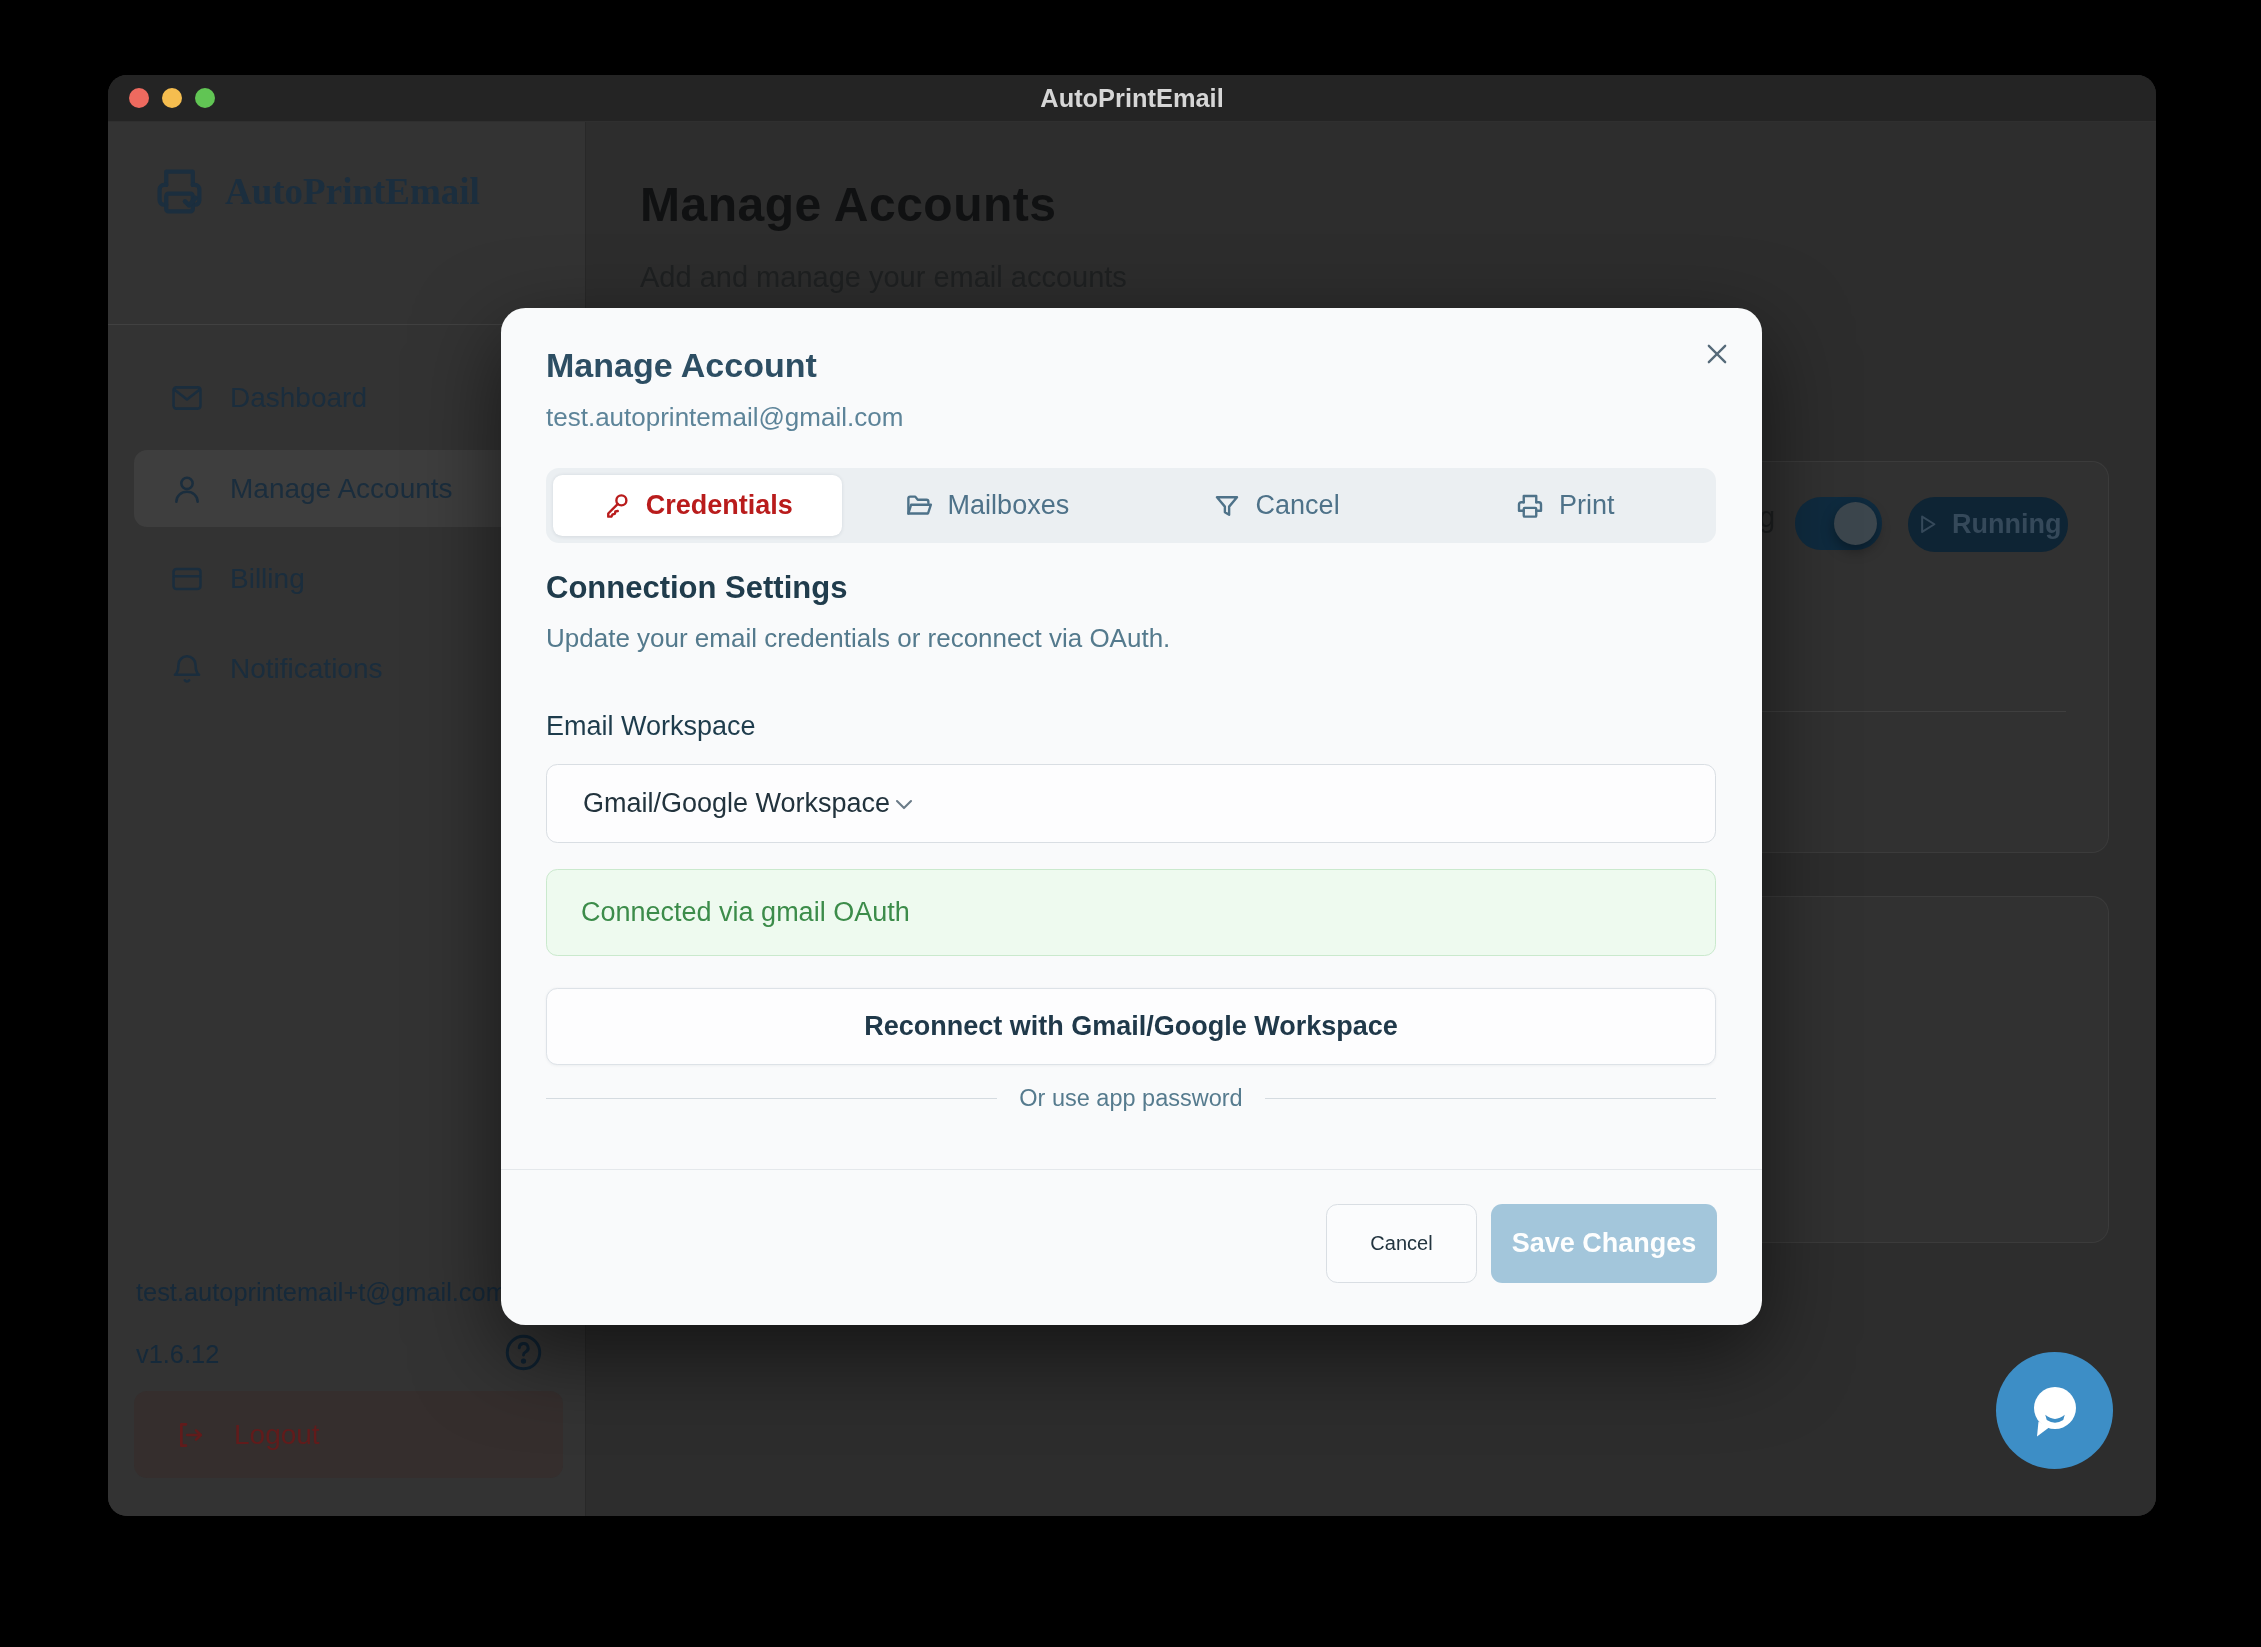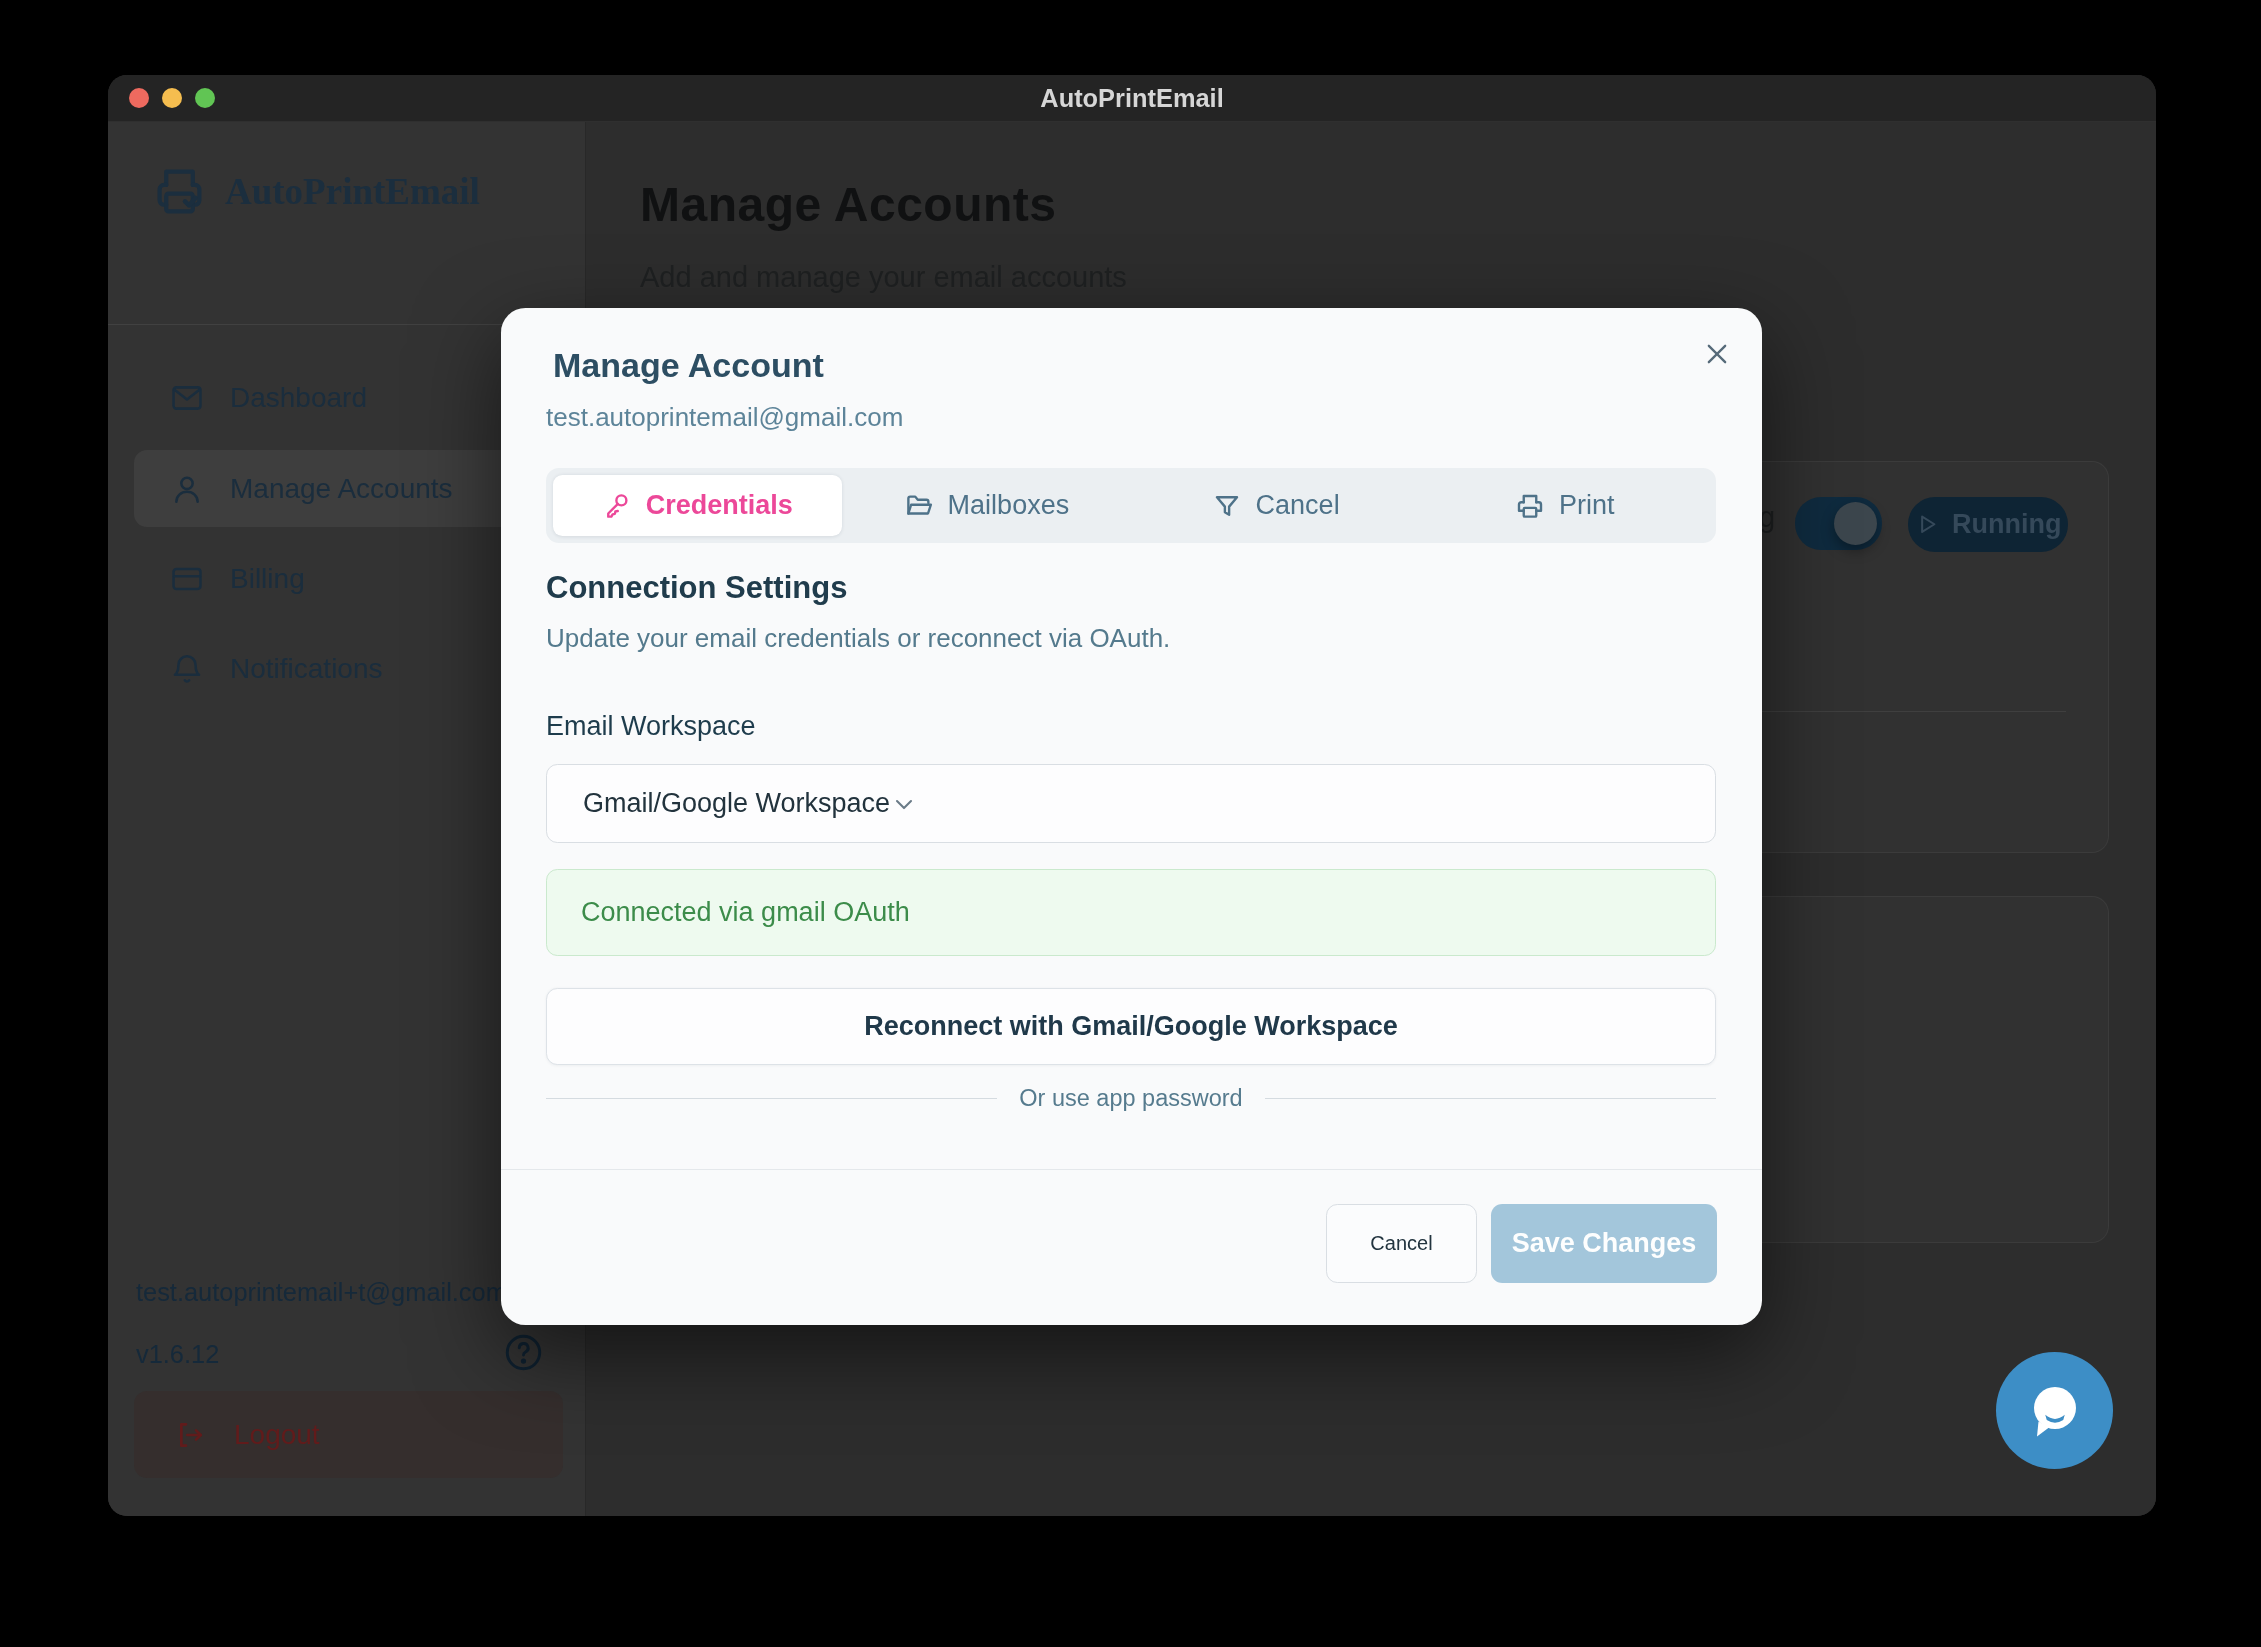--- a/index.html
+++ b/index.html
@@ -37,29 +37,29 @@
   .card-2 { top:774px; height:347px; }
   .card-divider { position:absolute; left:91px; top:589px; width:1389px; height:0.9px; background:rgba(255,255,255,0.07); }
   .trunc-label { position:absolute; left:1173px; top:379px; width:32px; font-size:29px; color:#1d1f20; }
   .toggle { position:absolute; left:1209px; top:375px; width:87px; height:53px; border-radius:26px; background:#0f2b3f; }
   .toggle-knob { position:absolute; right:4.7px; top:4.7px; width:43px; height:43px; border-radius:50%; background:#3c464d; box-shadow:0 5.6px 13px rgba(0,0,0,0.35); }
   .running-pill { position:absolute; left:1322px; top:375px; width:160px; height:55px; border-radius:27px; background:#0e2434; display:flex; align-items:center; justify-content:center; gap:13px; color:#35495a; font-size:27px; font-weight:700; }
   .running-pill svg { width:24.5px; height:24.5px; }
 
   
   .modal { position:absolute; left:393px; top:233px; width:1261px; height:1017px; background:#f9fafb; border-radius:24.5px; box-shadow:0 28px 85px rgba(0,0,0,0.55); z-index:10; }
-  .modal-title { position:absolute; left:52px; top:38px; font-size:34px; font-weight:700; color:#2d4e63; }
+  .modal-title { position:absolute; left:45px; top:38px; font-size:34px; font-weight:700; color:#2d4e63; }
   .modal-email { position:absolute; left:45px; top:94px; font-size:26px; color:#5d8499; }
   .modal-close { position:absolute; left:1194px; top:24.5px; width:43px; height:43px; display:flex; align-items:center; justify-content:center; color:#566a79; }
   .modal-close svg { width:28px; height:28px; }
 
   .tabs { position:absolute; left:45px; top:160px; width:1170px; height:75px; background:#ebeff2; border-radius:13px; display:flex; padding:6.6px; }
   .tab { flex:1; display:flex; align-items:center; justify-content:center; gap:14px; font-size:27px; font-weight:500; color:#4e7289; border-radius:9.4px; }
   .tab svg { width:30px; height:30px; }
-  .tab.active { background:#ffffff; color:#ec4899; font-weight:600; box-shadow:0 0.9px 3.8px rgba(20,40,60,0.10);text-align:center; }
+  .tab.active { background:#ffffff; color:#b91c1c; font-weight:600; box-shadow:0 0.9px 3.8px rgba(20,40,60,0.10);text-align:center; }
 
   .section-title { position:absolute; left:45px; top:262px; font-size:31px; font-weight:600; color:#203c4c; }
   .section-desc { position:absolute; left:45px; top:315px; font-size:26px; color:#547a8d; }
   .field-label { position:absolute; left:45px; top:403px; font-size:27px; font-weight:500; color:#1e3c4c; }
   .select { position:absolute; left:45px; top:456px; width:1170px; height:79px; background:#fdfdfe; border:0.9px solid #d9dee3; border-radius:11.3px; display:flex; align-items:center; padding:0 36px; justify-content:flex-start; }
   .select-value { font-size:27px; color:#22333d; }
   .select svg { width:28px; height:28px; color:#6a7b88; }
 
   .status-box { position:absolute; left:45px; top:561px; width:1170px; height:87px; background:#eefaef; border:0.9px solid #cae9cd; border-radius:11.3px; display:flex; align-items:center; padding:0 34px; }
   .status-text { font-size:27px; color:#3c8c4a; }

